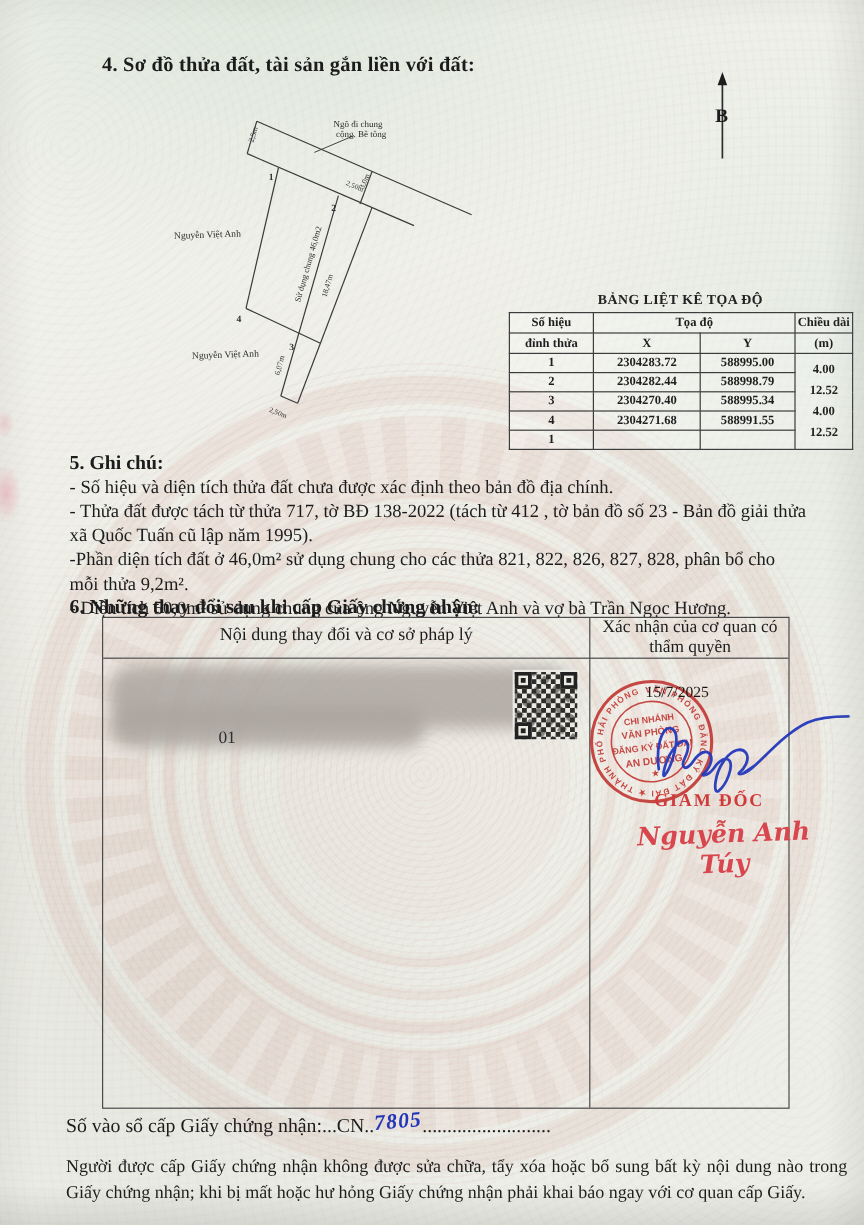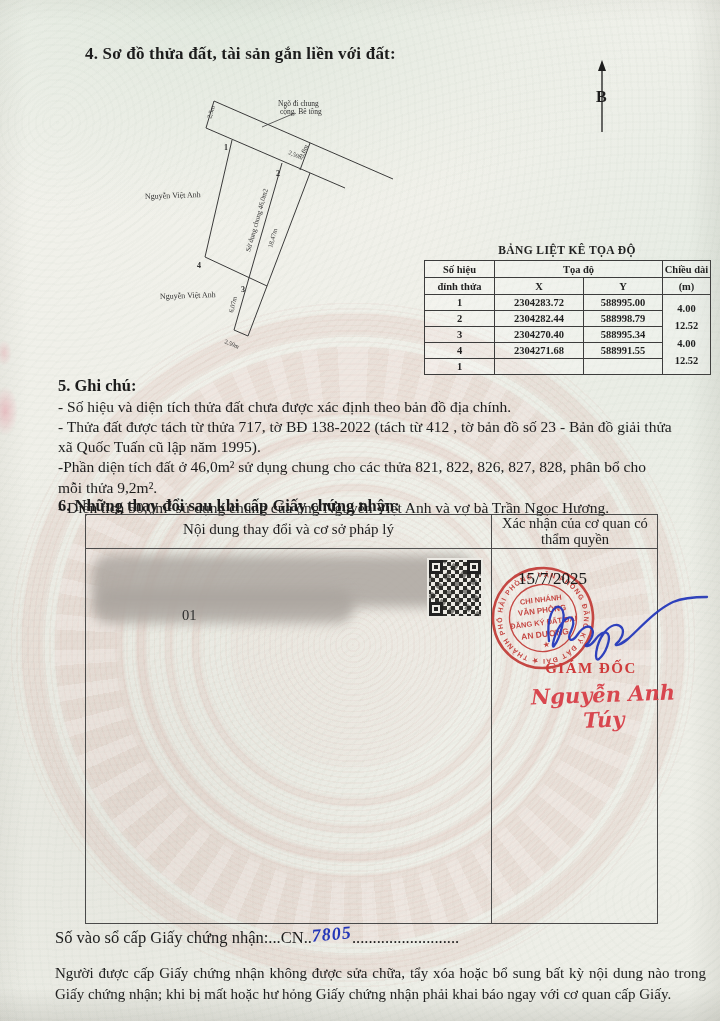--- a/index.html
+++ b/index.html
@@ -68,21 +68,21 @@
   .s6-divider{position:absolute;left:405px;top:0;bottom:0;width:0;border-left:1.2px solid #4a4a4a;}
   .s6-headrule{position:absolute;left:0;right:0;top:33px;border-top:1.1px solid #4a4a4a;}
   .s6-h1{position:absolute;left:0;top:6px;width:405px;text-align:center;font-size:15px;}
   .s6-h2{position:absolute;left:407px;top:1px;width:164px;text-align:center;font-size:14.5px;line-height:1.1;}
 
   .blurband{position:absolute;background:rgba(170,164,158,0.82);filter:blur(6px);border-radius:18px;}
   .redacted-txt{position:absolute;left:96px;top:92px;font-size:14.5px;color:#2e2e2e;filter:blur(.3px);}
   .qr{position:absolute;left:341px;top:43px;}
 
   .stamp{position:absolute;left:402px;top:48px;transform:rotate(-7deg);opacity:.92;}
-  .s6-date{position:absolute;left:432px;top:54px;font-size:17px;color:#161616;z-index:5;}
+  .s6-date{position:absolute;left:452px;top:54px;font-size:13px;color:#161616;z-index:5;}
   .giamdoc{position:absolute;left:420px;top:145px;width:170px;text-align:center;
     color:#cf3a3a;font-weight:bold;font-size:15px;letter-spacing:1.5px;}
   .dirname{position:absolute;left:425px;top:167px;width:185px;text-align:center;color:#d8464e;
     font-style:italic;font-size:21px;font-family:"DejaVu Serif",serif;transform:rotate(-2deg);font-weight:bold;}
 
   .signature{position:absolute;left:0;top:0;pointer-events:none;}
 
   .serial{position:absolute;left:55px;top:927px;font-size:16.5px;white-space:nowrap;}
   .serial .hand{display:inline-block;color:#2336b8;font-style:italic;font-size:18px;
     letter-spacing:1px;transform:rotate(-5deg) translateY(-3px);font-weight:bold;}

